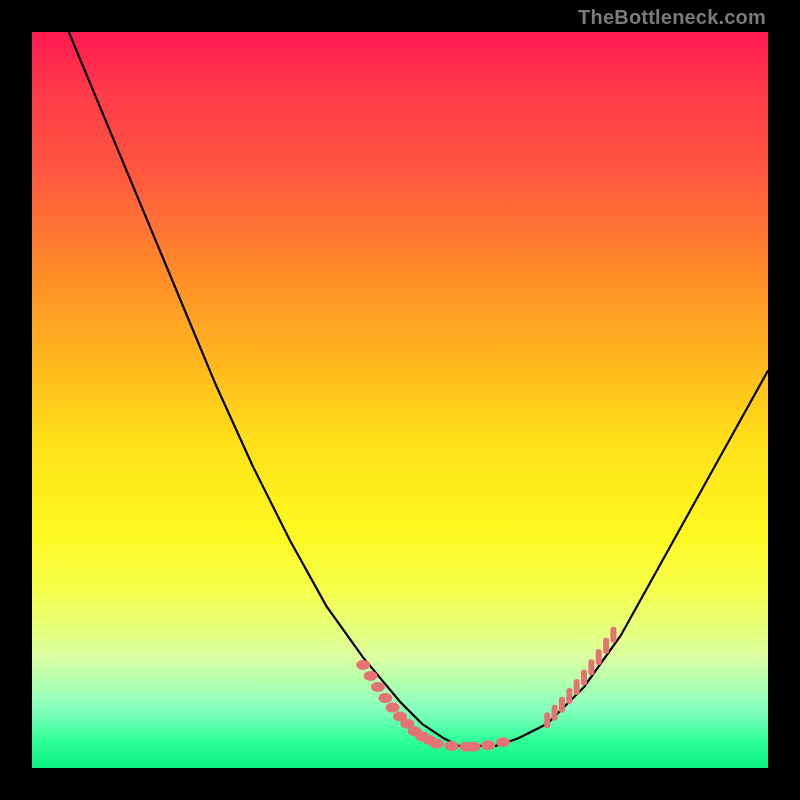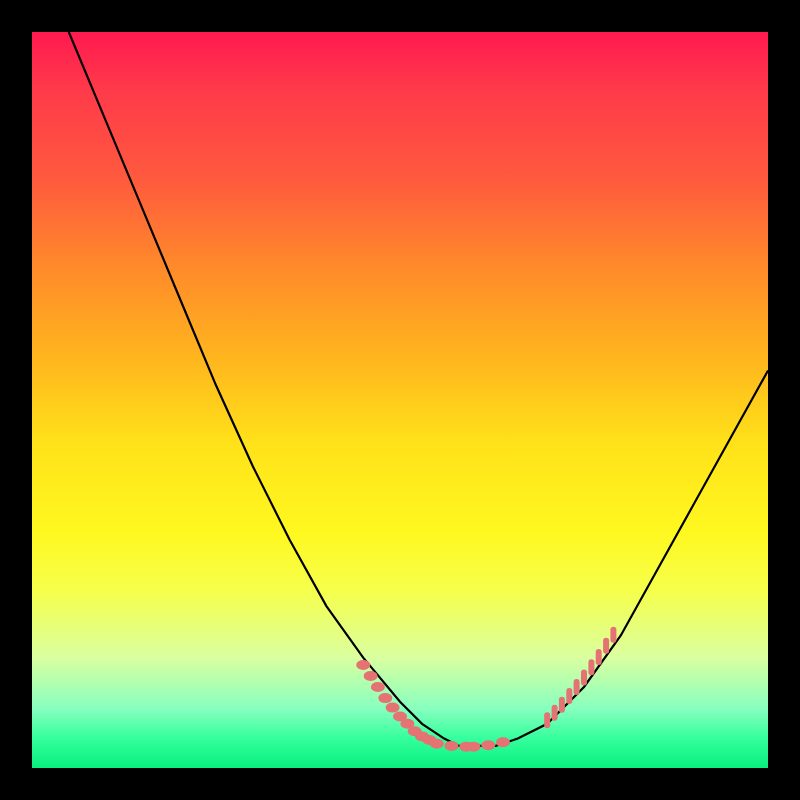--- a/index.html
+++ b/index.html
@@ -62,20 +62,21 @@
   }
   .scatter-bar {
     fill: #e57373;
   }
 </style>
 </head>
 <body>
 
 <div class="frame">
 
+  <div class="watermark">TheBottleneck.com</div>
 
   <div class="plot">
     <div class="gradient-bg"></div>
 
     <svg class="curve-svg" viewBox="0 0 736 736" preserveAspectRatio="none">
       <path id="main-curve-path" class="main-curve" d="M36.8 0.0 L73.6 88.3 L110.4 176.6 L147.2 265.0 L184.0 353.3 L220.8 434.2 L257.6 507.8 L294.4 574.1 L331.2 625.6 L368.0 669.8 L390.1 691.8 L412.2 706.6 L426.9 713.9 L441.6 713.9 L463.7 713.9 L485.8 706.6 L515.2 691.8 L552.0 655.0 L588.8 603.5 L625.6 537.3 L662.4 471.0 L699.2 404.8 L736.0 338.6"></path>
       <g id="scatter-group">
           <ellipse cx="331.2" cy="633.0" rx="7" ry="5" class="scatter-dot"></ellipse>
           <ellipse cx="338.6" cy="644.0" rx="7" ry="5" class="scatter-dot"></ellipse>
           <ellipse cx="345.9" cy="655.0" rx="7" ry="5" class="scatter-dot"></ellipse>

